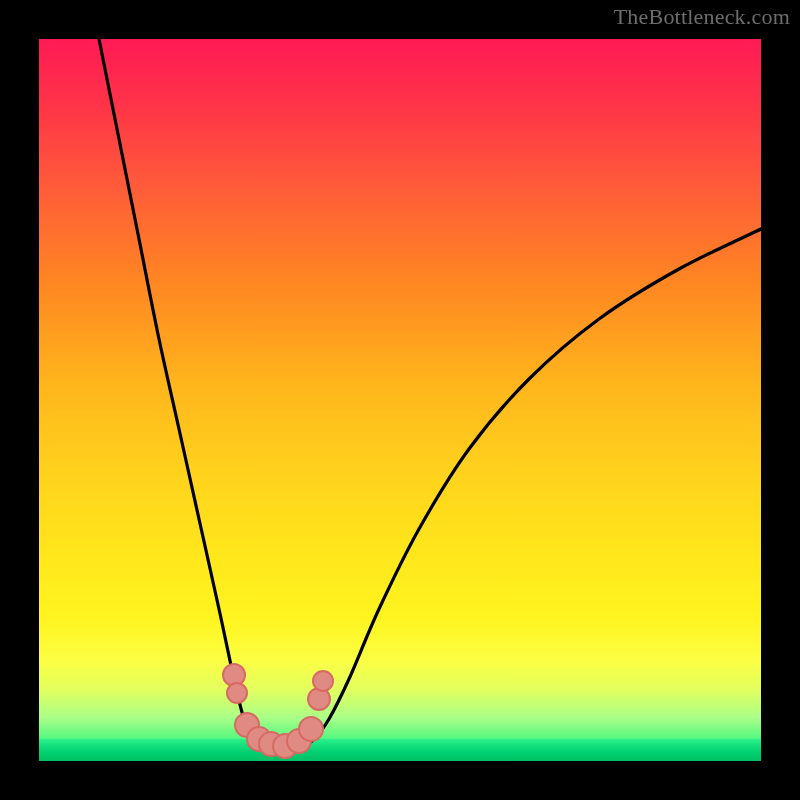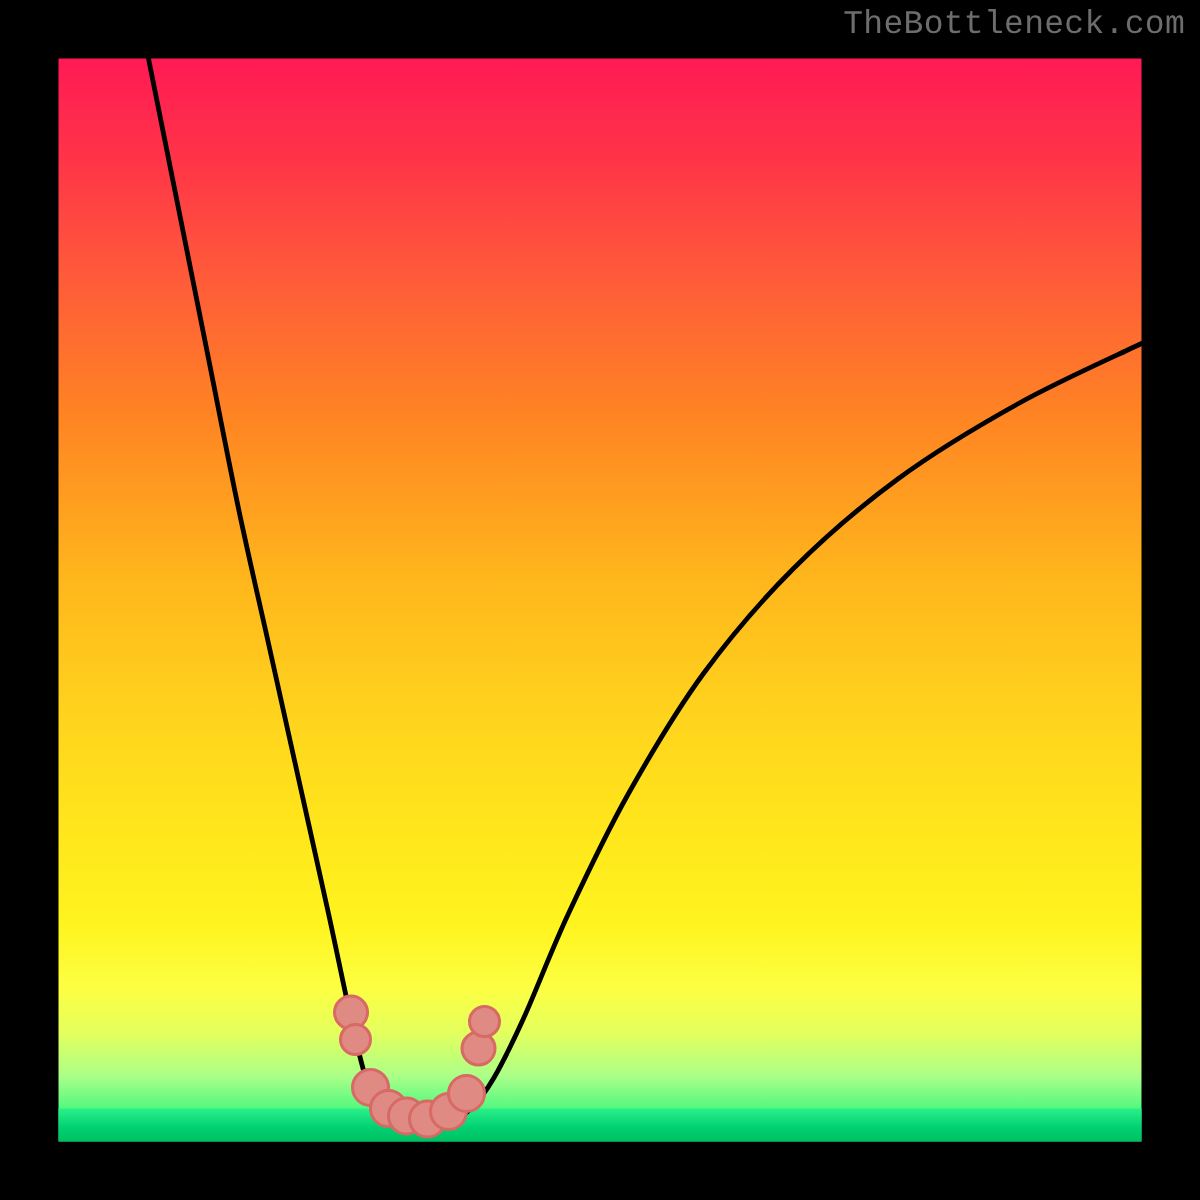--- a/index.html
+++ b/index.html
@@ -36,21 +36,21 @@
     );
   }
   .watermark {
     position: absolute;
     top: 4px;
     right: 10px;
     color: #6d6d6d;
     font-size: 22px;
     font-weight: 500;
     letter-spacing: 0.2px;
-    font-family: Liberation Mono, monospace;
+    font-family: Liberation Serif, serif;
   }
   svg.curve {
     position: absolute;
     left: 0;
     top: 0;
     width: 722px;
     height: 722px;
     overflow: visible;
   }
   .green-band {

